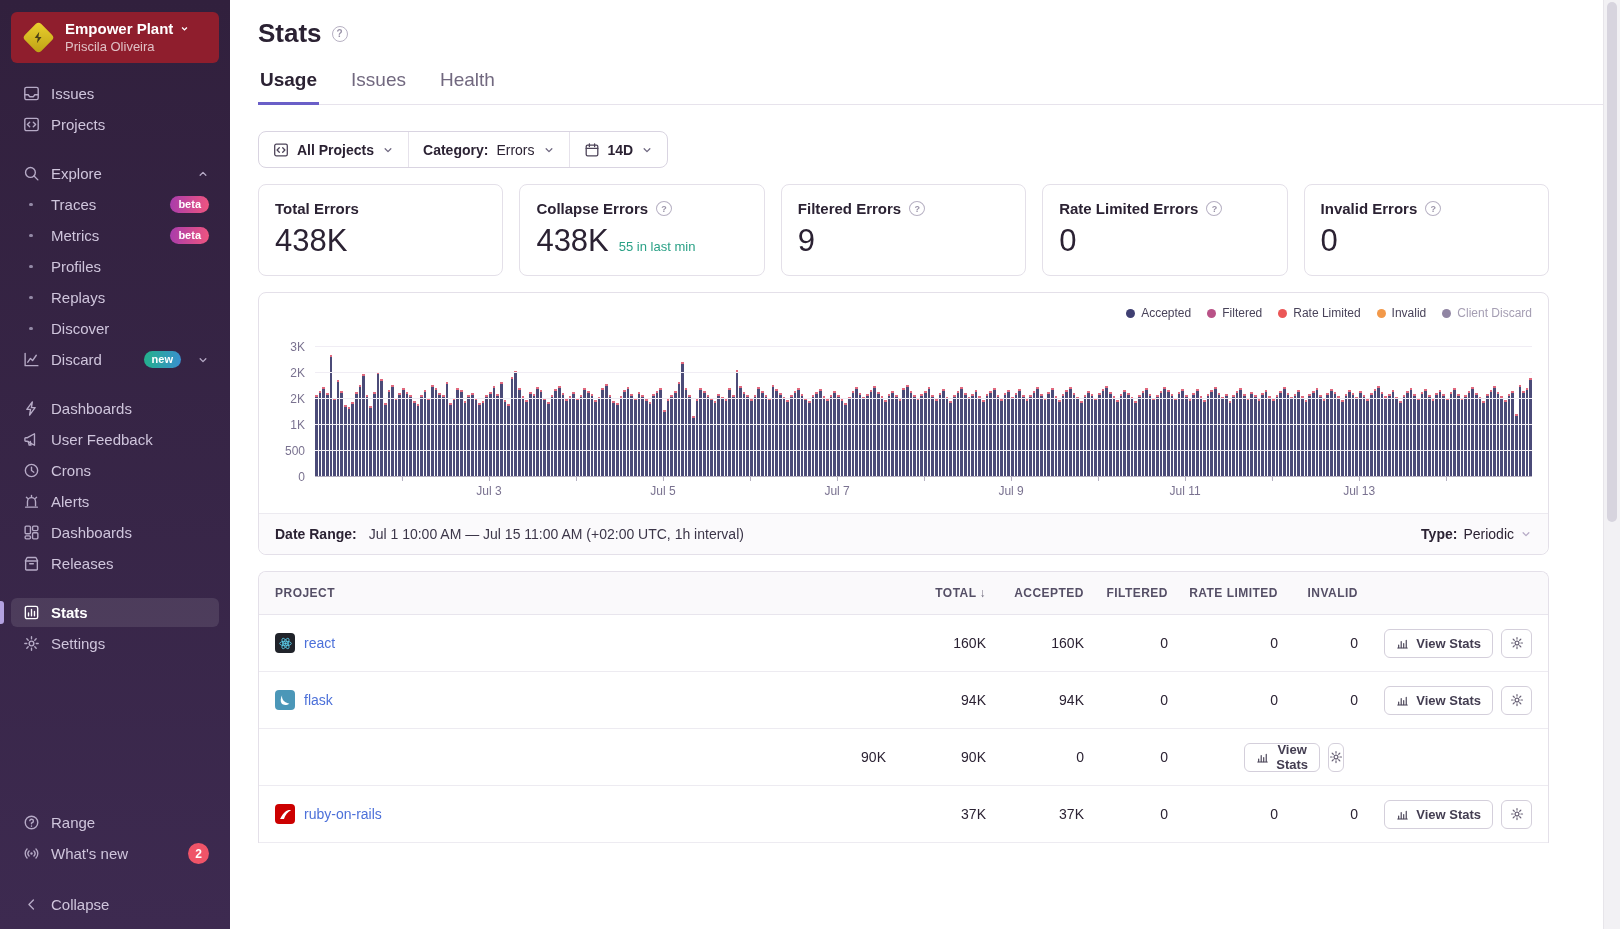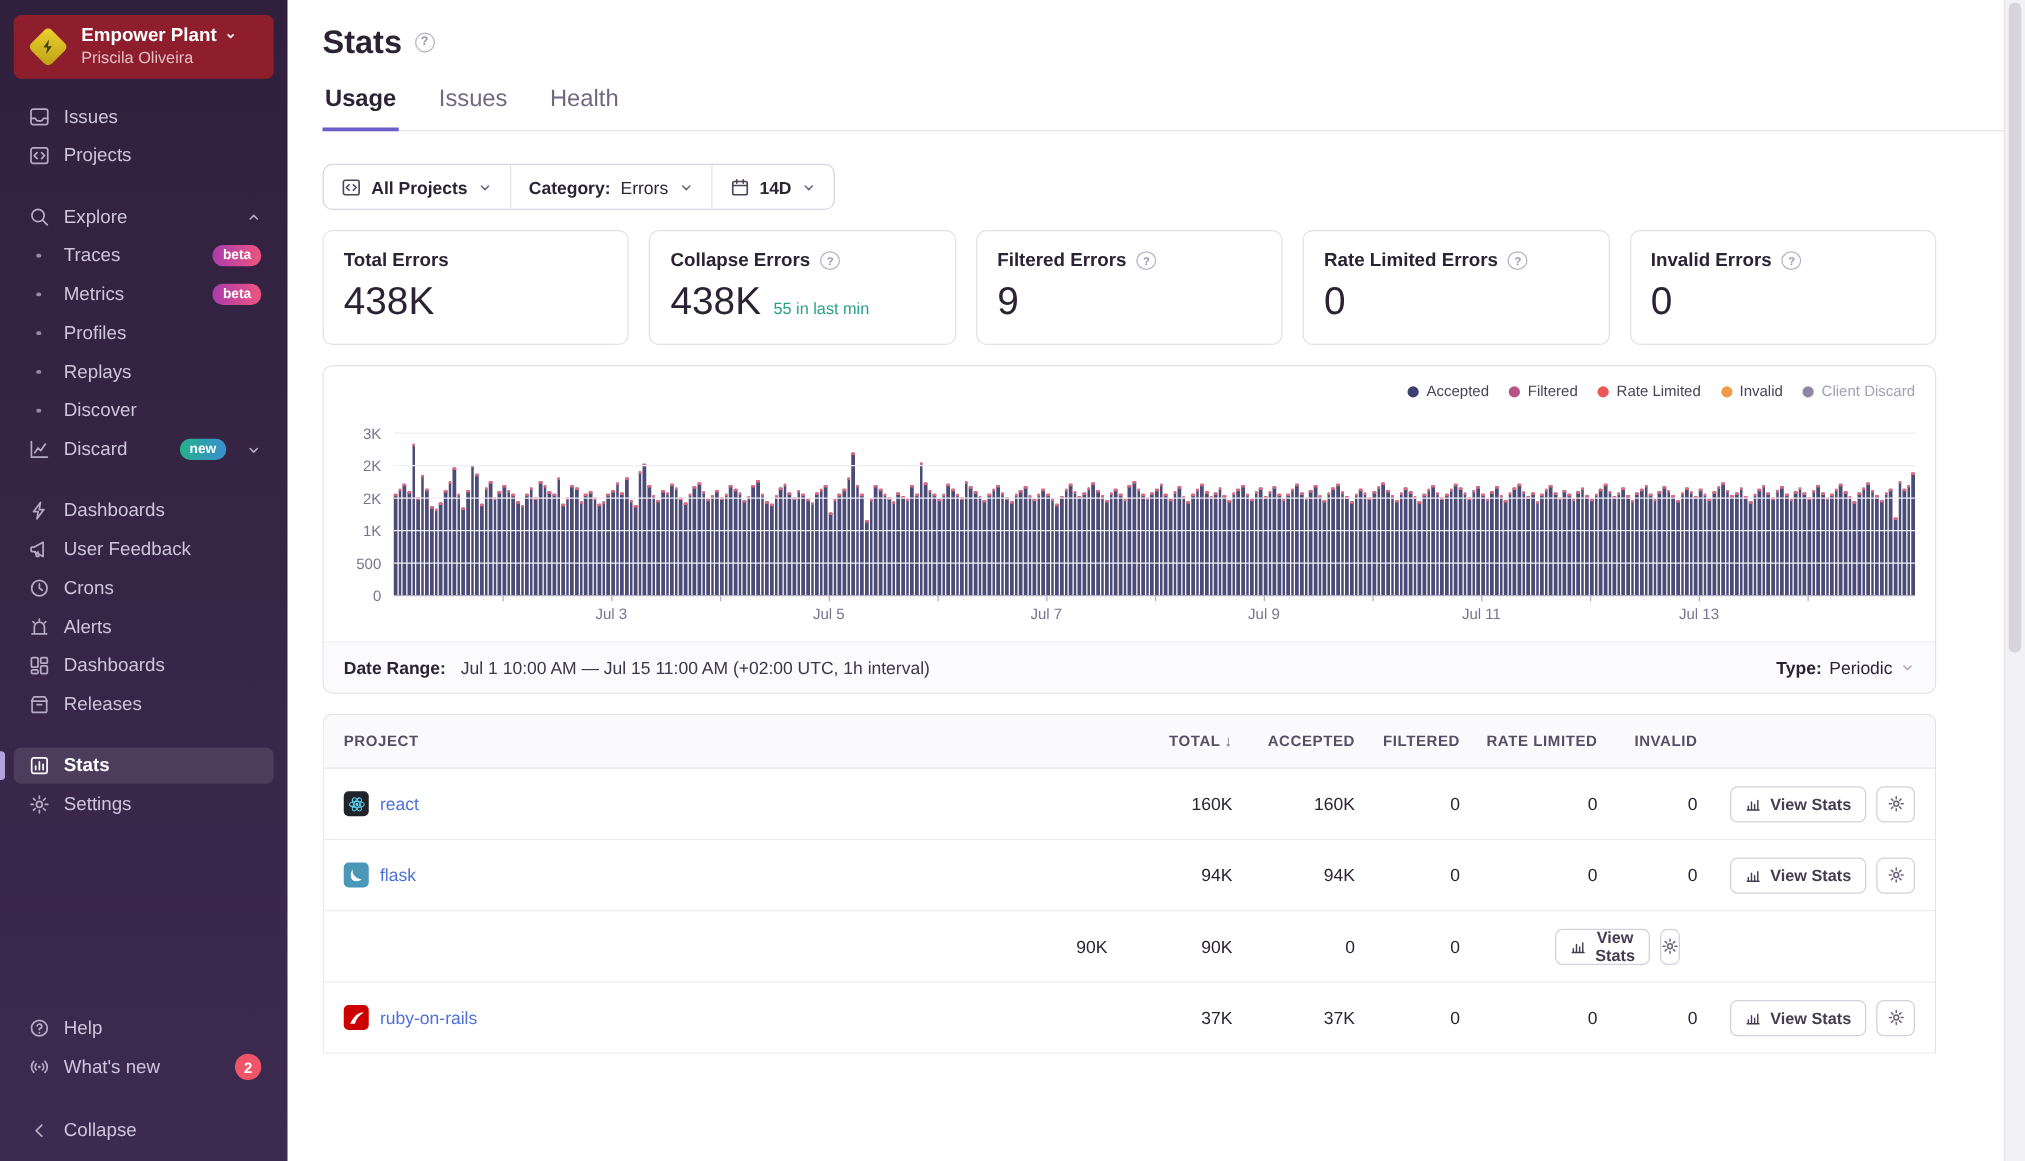--- a/index.html
+++ b/index.html
@@ -309,21 +309,21 @@
     </nav>
   <div class="sidebar-footer" id="sidebar-footer">
       <div class="nav-item">
         <span class="icon">
           <svg viewBox="0 0 16 16">
             <circle cx="8" cy="8" r="5.9"></circle>
             <path d="M6.4 6.3A1.7 1.7 0 1 1 8 8.3v.9"></path>
             <path d="M8 11.3v.2"></path>
           </svg>
         </span>
-        <span>Help</span>
+        <span>Range</span>
       </div>
       <div class="nav-item">
         <span class="icon">
           <svg viewBox="0 0 16 16">
             <circle cx="8" cy="8" r="1.1" fill="currentColor" stroke="none"></circle>
             <path d="M5.7 10.3a3.3 3.3 0 0 1 0-4.6M10.3 5.7a3.3 3.3 0 0 1 0 4.6M3.8 12.2a6 6 0 0 1 0-8.4M12.2 3.8a6 6 0 0 1 0 8.4"></path>
           </svg>
         </span>
         <span>What's new</span>
         <span class="count-badge">2</span>

